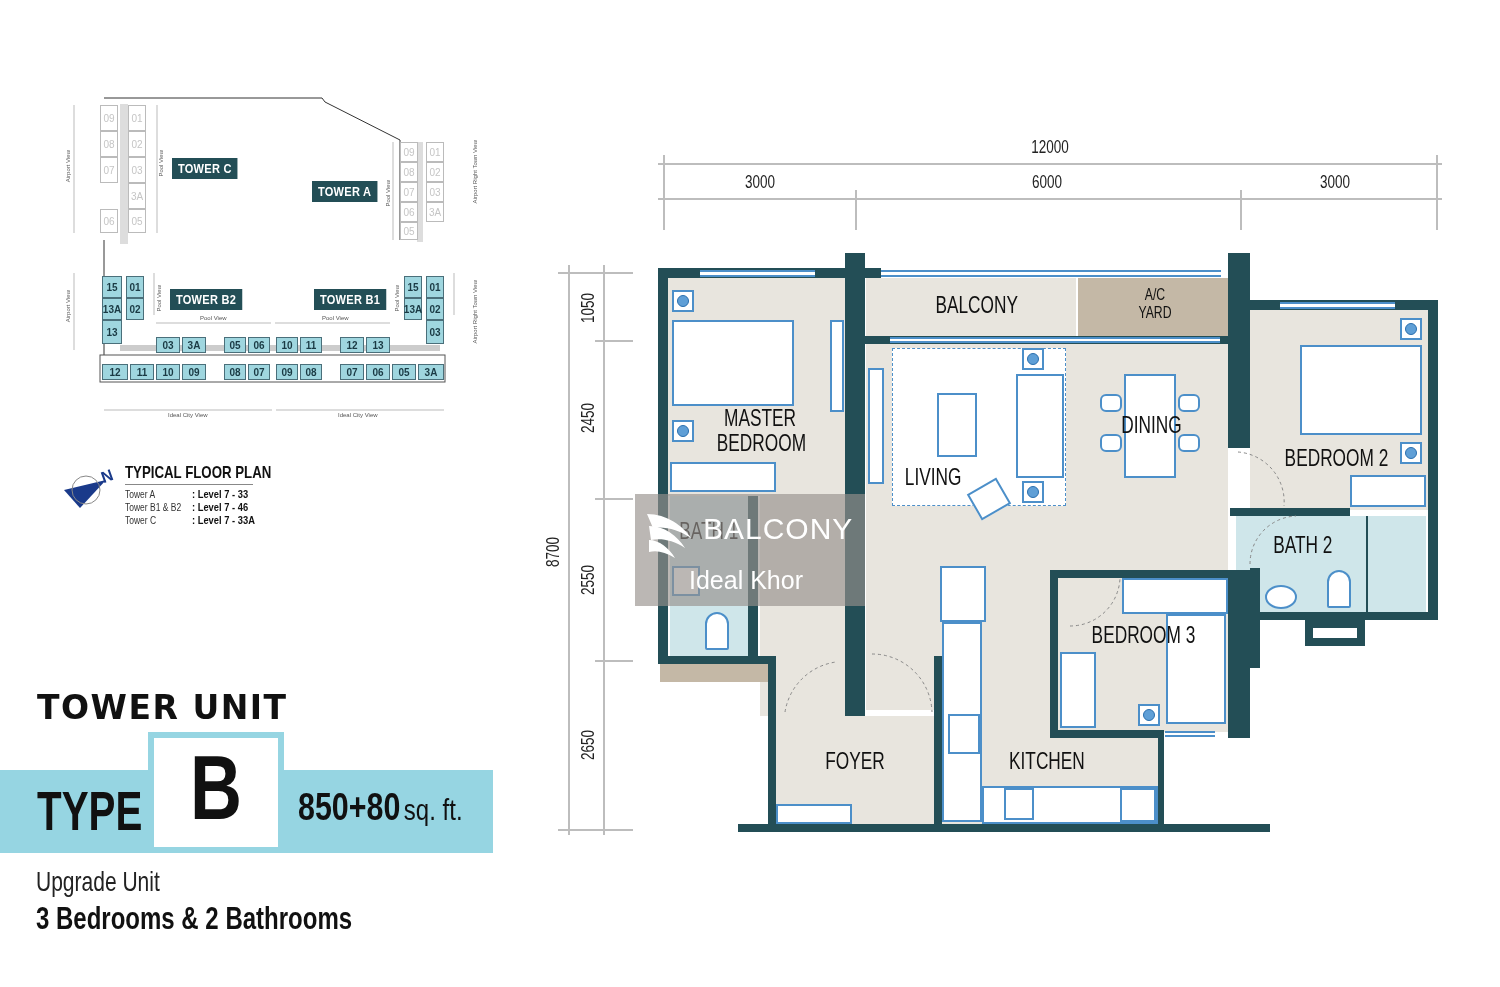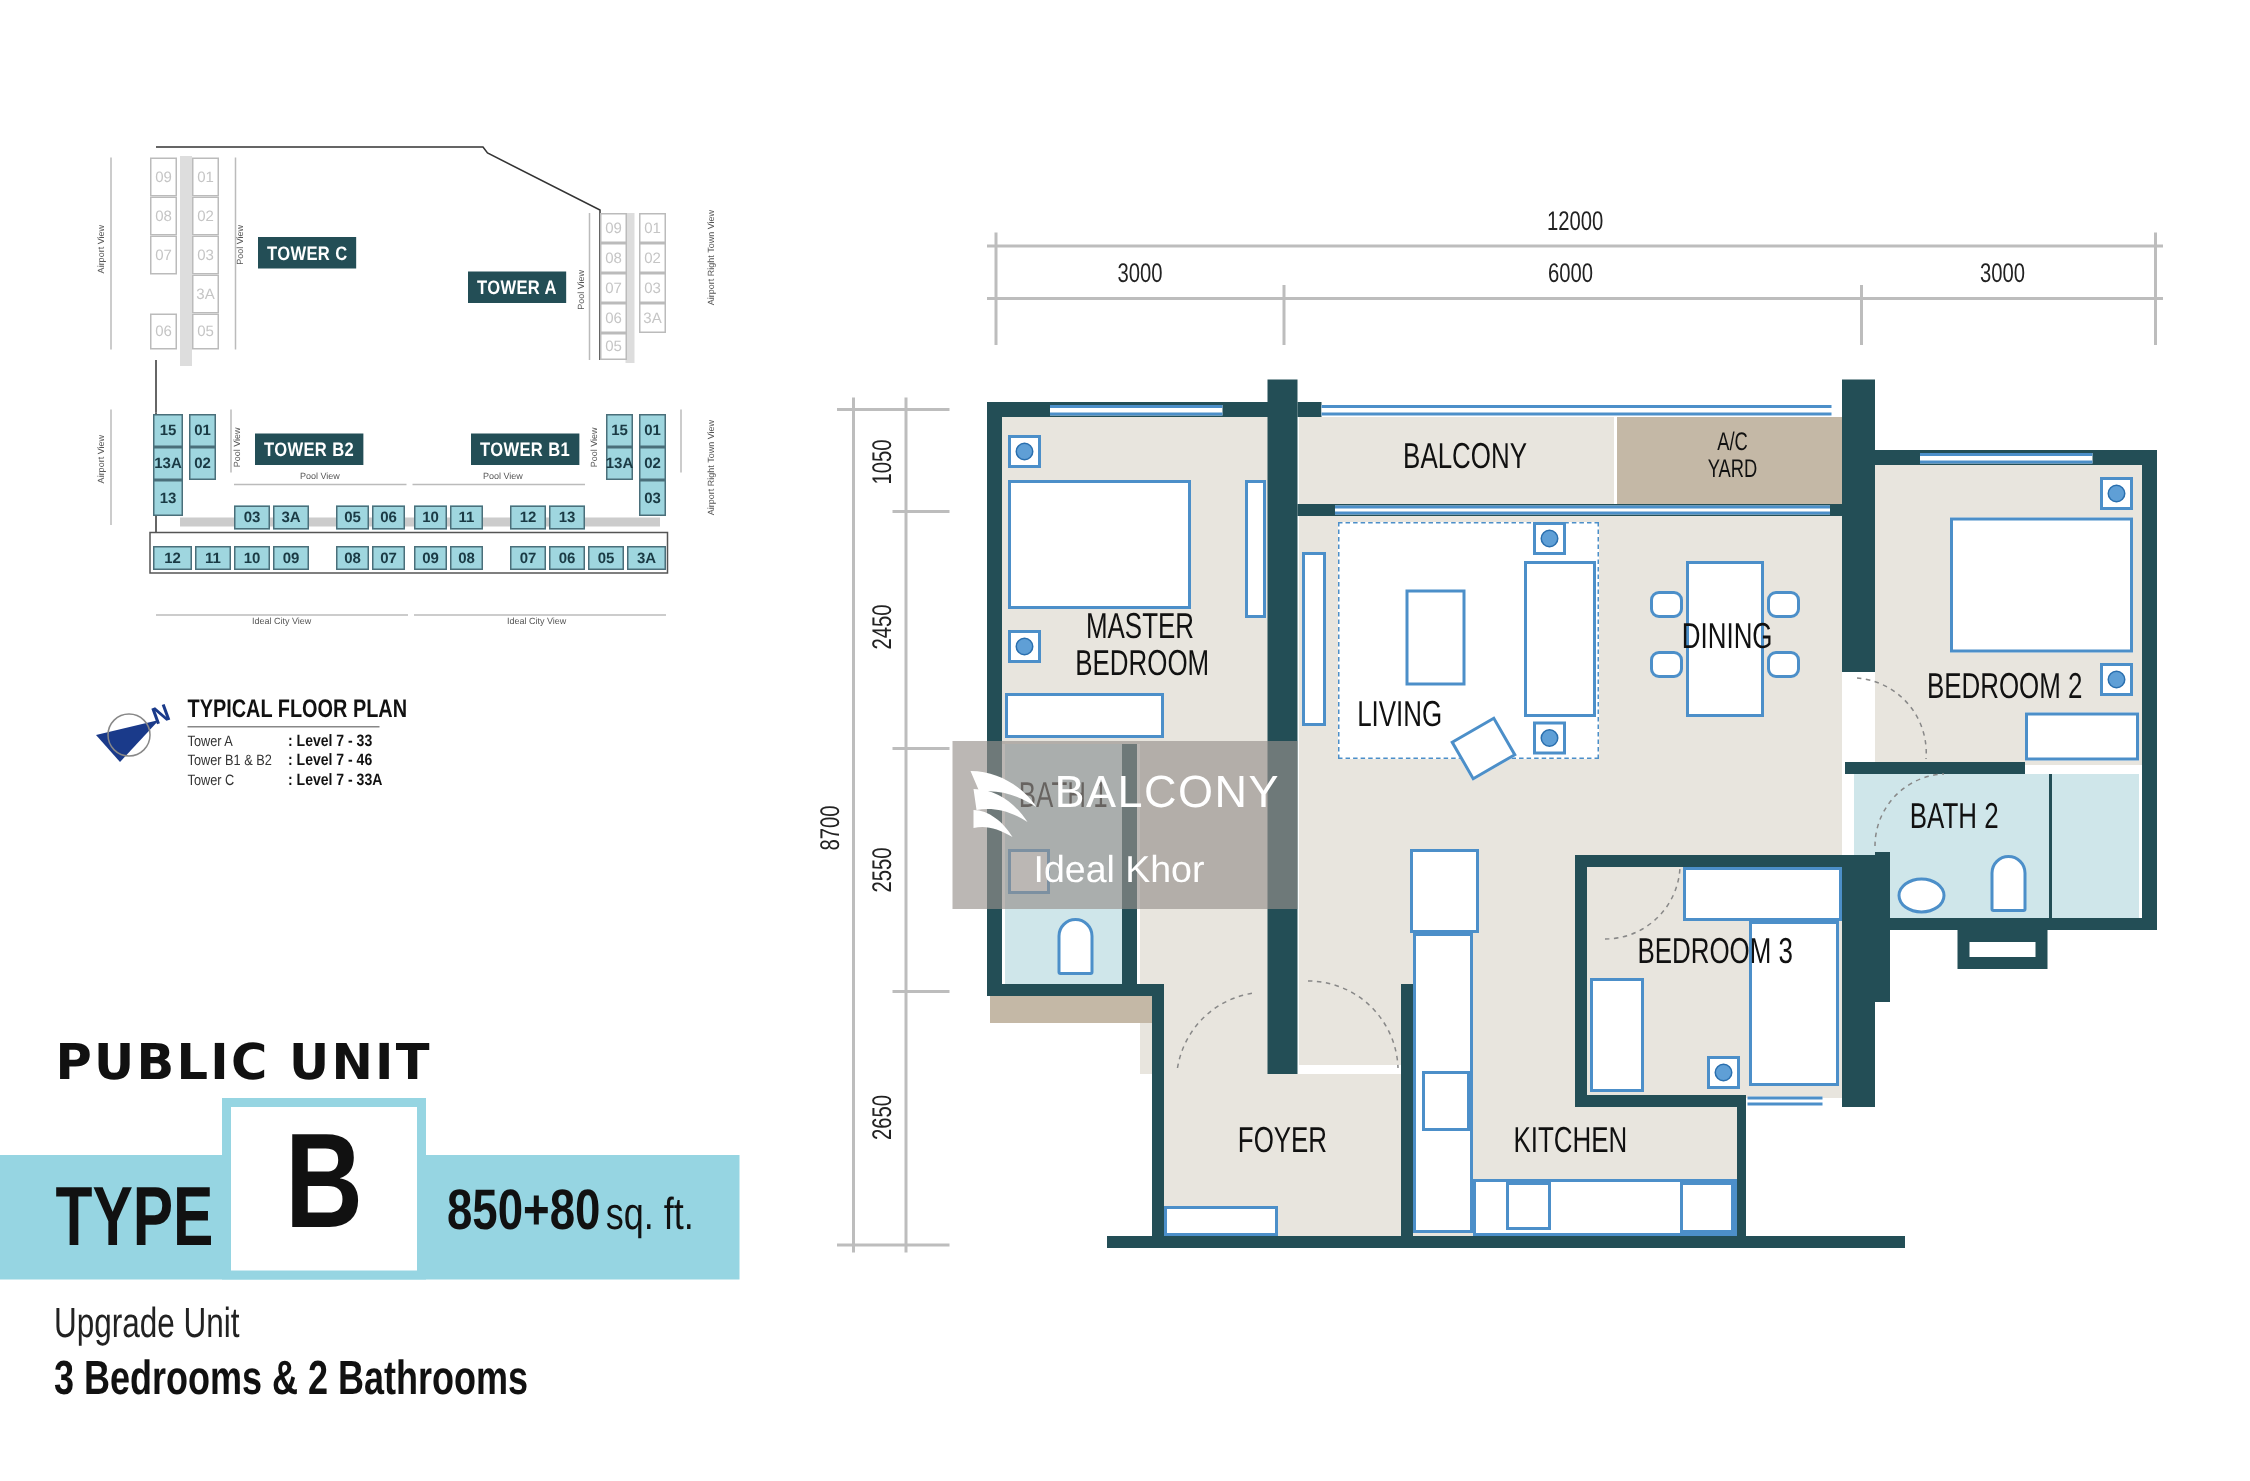--- a/index.html
+++ b/index.html
@@ -133,21 +133,21 @@
   <div class="abs" style="left:63px;top:3px;font-size:17px;font-weight:bold;transform:scaleX(0.78);transform-origin:left;white-space:nowrap;">TYPICAL FLOOR PLAN</div>
   <div class="abs" style="left:63px;top:24px;width:128px;height:1px;background:#888;"></div>
   <div class="abs" style="left:63px;top:29px;font-size:10px;color:#333;transform:scaleX(0.85);transform-origin:left;">Tower A</div>
   <div class="abs" style="left:130px;top:28px;font-size:11px;font-weight:bold;transform:scaleX(0.85);transform-origin:left;white-space:nowrap;">: Level 7 - 33</div>
   <div class="abs" style="left:63px;top:42px;font-size:10px;color:#333;transform:scaleX(0.85);transform-origin:left;white-space:nowrap;">Tower B1 &amp; B2</div>
   <div class="abs" style="left:130px;top:41px;font-size:11px;font-weight:bold;transform:scaleX(0.85);transform-origin:left;white-space:nowrap;">: Level 7 - 46</div>
   <div class="abs" style="left:63px;top:55px;font-size:10px;color:#333;transform:scaleX(0.85);transform-origin:left;">Tower C</div>
   <div class="abs" style="left:130px;top:54px;font-size:11px;font-weight:bold;transform:scaleX(0.85);transform-origin:left;white-space:nowrap;">: Level 7 - 33A</div>
 </div>
 
-<div class="abs" style="left:37px;top:688px;font-size:33px;font-weight:900;letter-spacing:1.5px;font-family:'DejaVu Sans',sans-serif;">PUBLIC UNIT</div>
+<div class="abs" style="left:37px;top:688px;font-size:33px;font-weight:900;letter-spacing:1.5px;font-family:'DejaVu Sans',sans-serif;">TOWER UNIT</div>
 <div class="abs" style="left:0;top:770px;width:493px;height:83px;background:#96d5e2;"></div>
 <div class="abs" style="left:148px;top:732px;width:136px;height:121px;background:#96d5e2;"></div>
 <div class="abs" style="left:154px;top:738px;width:124px;height:109px;background:#fff;"></div>
 <div class="abs" style="left:37px;top:778px;font-size:56px;font-weight:bold;transform:scaleX(0.72);transform-origin:left;">TYPE</div>
 <div class="abs" style="left:154px;top:738px;width:124px;text-align:center;font-size:90px;font-weight:bold;line-height:100px;transform:scaleX(0.8);">B</div>
 <div class="abs" style="left:298px;top:786px;white-space:nowrap;transform:scaleX(0.8);transform-origin:left;">
   <span style="font-size:38px;font-weight:bold;">850+80</span>
   <span style="font-size:30px;">sq. ft.</span>
 </div>
 <div class="abs" style="left:36px;top:866px;font-size:28px;color:#222;transform:scaleX(0.75);transform-origin:left;white-space:nowrap;">Upgrade Unit</div>

